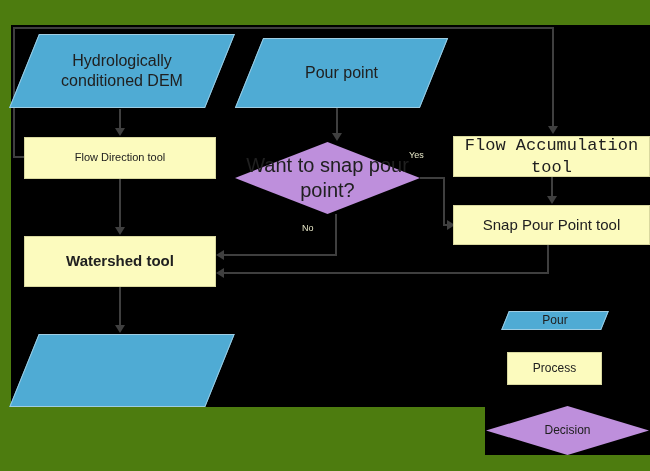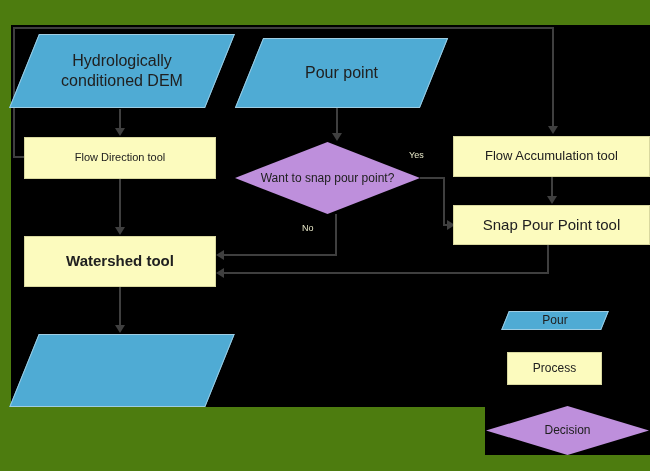--- a/index.html
+++ b/index.html
@@ -110,23 +110,23 @@
     clip-path: polygon(50% 0%, 100% 50%, 50% 100%, 0% 50%);
     z-index: 1;
   }
 
   
   #node-hydro-dem   { left: 24px;  top: 34px;  width: 196px; height: 74px;  font-size: 16px; }
   #node-pour-point  { left: 249px; top: 38px;  width: 185px; height: 70px;  font-size: 16px; }
   #node-flow-dir    { left: 24px;  top: 137px; width: 192px; height: 42px;  font-size: 11px; }
   #node-watershed-tool { left: 24px; top: 236px; width: 192px; height: 51px; font-size: 15px; font-weight: bold; }
   #node-watershed   { left: 24px;  top: 334px; width: 196px; height: 73px;  font-size: 16px; }
-  #node-flow-accum  { left: 453px; top: 136px; width: 197px; height: 41px;  font-size: 13px; }
+  #node-flow-accum  { left: 453px; top: 136px; width: 197px; height: 41px;  font-size: 17px; font-family: Liberation Mono, monospace; }
   #node-snap-pour   { left: 453px; top: 205px; width: 197px; height: 40px;  font-size: 15px; }
-  #node-decision    { left: 235px; top: 142px; width: 185px; height: 72px;  font-size: 12px; }
+  #node-decision    { left: 235px; top: 142px; width: 185px; height: 72px;  font-size: 20px; }
 
   
   .branch-label {
     position: absolute;
     font-size: 9px;
     color: #e8e8c8;
     z-index: 5;
   }
   #label-yes { left: 409px; top: 150px; }
   #label-no  { left: 302px; top: 223px; }

